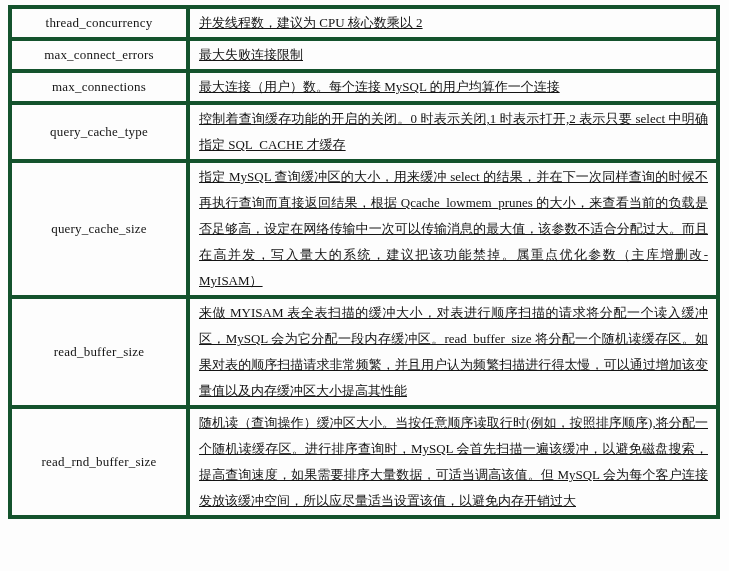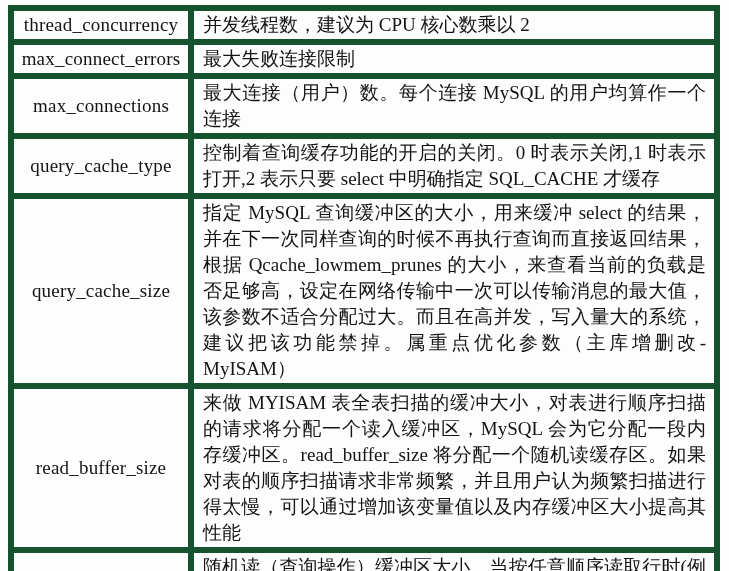--- a/index.html
+++ b/index.html
@@ -20,37 +20,38 @@
   table.param-table {
     position: absolute;
     left: 8px;
     top: 5px;
     width: 712px;
     border-collapse: collapse;
     table-layout: fixed;
     background: #fdfdfd;
   }
   table.param-table td {
-    border: 6px solid #14532d;
+    border: 4px solid #14532d;
     vertical-align: middle;
-    font-size: 19px;
+    font-size: 13px;
   }
   td.param-cell {
     width: 166px;
     text-align: center;
     padding: 2px 4px;
     line-height: 24px;
     letter-spacing: 0.2px;
     word-break: break-all;
   }
   td.desc-cell {
     padding: 1px 8px 1px 9px;
     line-height: 26px;
     text-align: justify;
     text-justify: inter-character;
+    text-decoration: underline;
   }
 </style>
 </head>
 <body>
 
 <div class="page">
   <table class="param-table">
     <tbody>
       <tr>
         <td class="param-cell">thread_concurrency</td>

